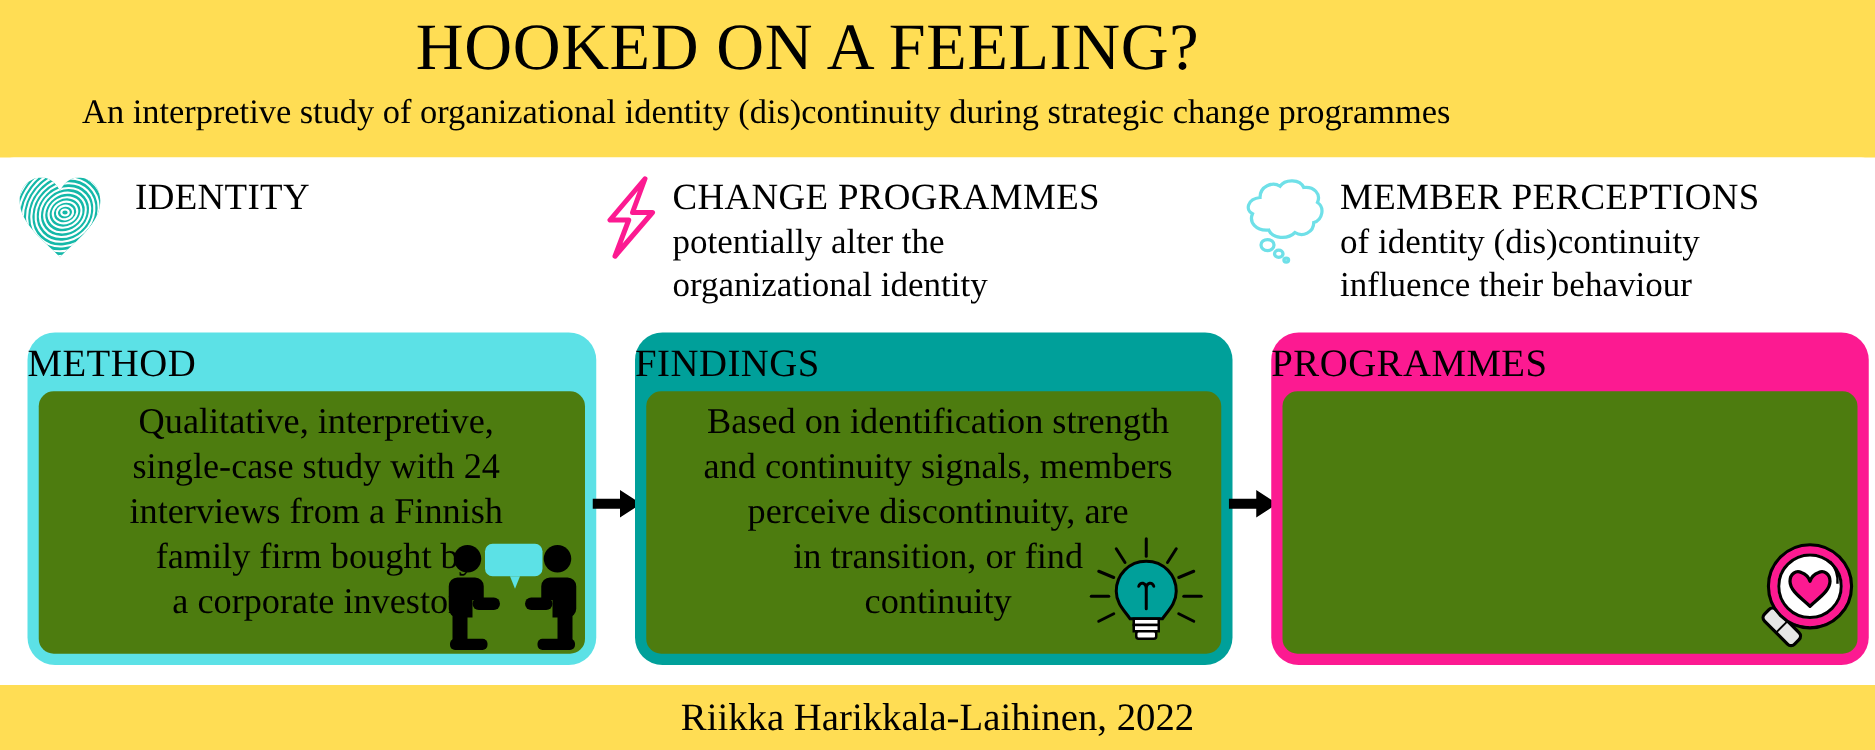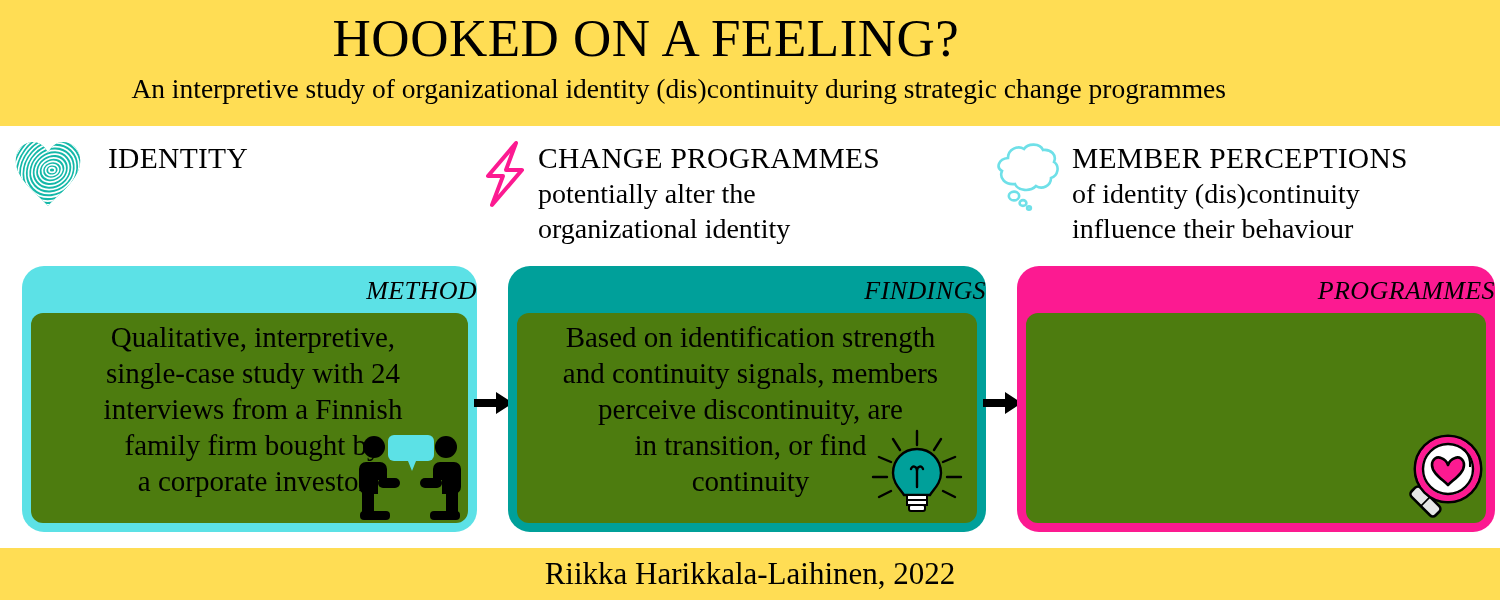--- a/index.html
+++ b/index.html
@@ -33,21 +33,21 @@
     line-height: 60px;
     letter-spacing: 0.5px;
     color: #000;
     font-weight: normal;
     font-family: "Liberation Serif", "DejaVu Serif", serif;
   }
   #subtitle {
     position: absolute;
     left: 0; top: 72px;
     width: 1226px;
-    text-align: right;
+    text-align: center;
     font-size: 27.5px;
     line-height: 34px;
     color: #000;
     font-family: "Liberation Serif", "DejaVu Serif", serif;
   }
 
   
   #footer-band {
     position: absolute;
     left: 0; top: 548px;
@@ -127,26 +127,25 @@
     box-sizing: border-box;
   }
   #panel-method      { left: 22px;   width: 455px; background: #5CE1E6; }
   #panel-findings    { left: 508px;  width: 478px; background: #00A09A; }
   #panel-conclusions { left: 1017px; width: 478px; background: #FC1A91; }
 
   .panel-title {
     position: absolute;
     left: 0; top: 5px;
     width: 100%;
-    text-align: right;
-    font-size: 26px;
+    text-align: left;
+    font-size: 31px;
     line-height: 40px;
     letter-spacing: 0.4px;
     color: #000;
-    font-style: italic;
   }
   .panel-inner {
     position: absolute;
     left: 9px;
     top: 47px;
     right: 9px;
     bottom: 9px;
     background: #4d7c0f;
     border-radius: 12px;
     overflow: hidden;

